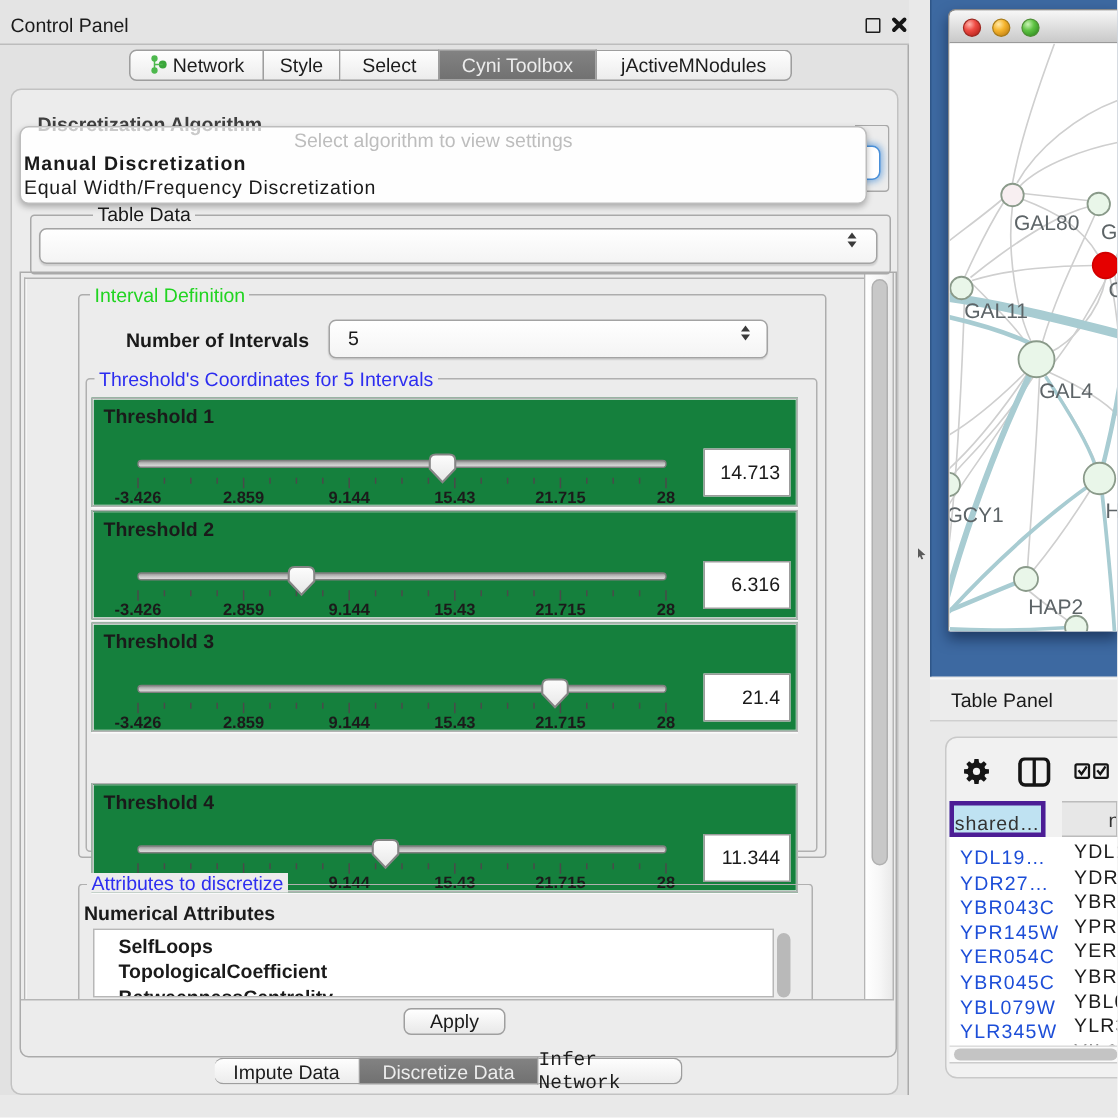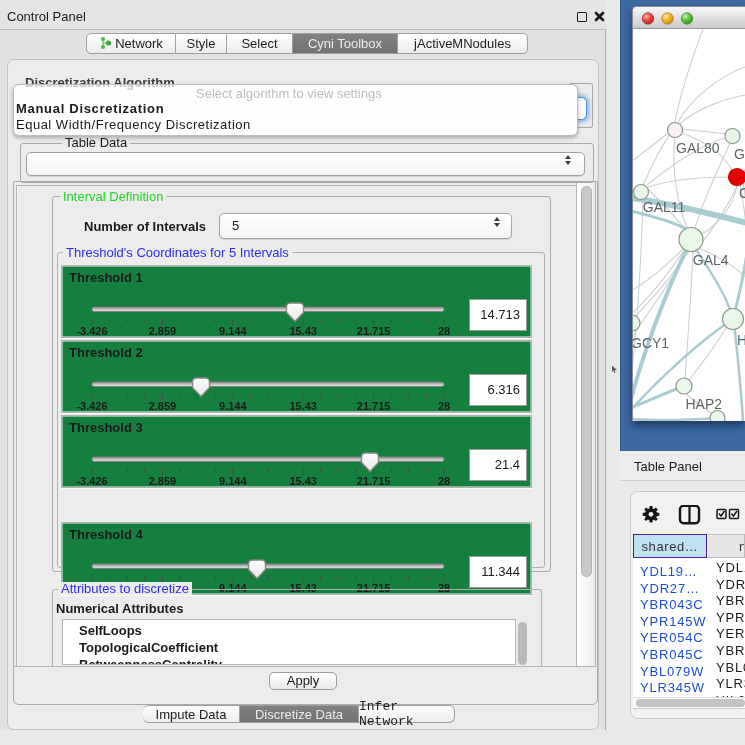--- a/index.html
+++ b/index.html
@@ -299,21 +299,21 @@
     <rect x="39" y="0.8" width="19" height="17.5" rx="3.5" fill="none" stroke="#151515" stroke-width="2.4"></rect>
     <path d="M48.5 1 V18" stroke="#151515" stroke-width="2.2"></path>
     <g stroke="#151515" stroke-width="1.5" fill="none">
       <rect x="76" y="4.5" width="9" height="9" rx="1"></rect>
       <path d="M78 8.5 L80 11 L83.5 6"></path>
       <rect x="88.5" y="4.5" width="9" height="9" rx="1"></rect>
       <path d="M90.5 8.5 L92.5 11 L96 6"></path>
     </g>
   </svg>
 
-  <div class="abs" style="left:633px;top:534px;width:74px;height:24px;background:#bfe2f2;border:1px solid #4c1d95;box-sizing:border-box;text-align:center;line-height:23px;color:#333;letter-spacing:0.6px;">shared…</div>
+  <div class="abs" style="left:633px;top:534px;width:64px;height:24px;background:#bfe2f2;border:3px solid #4c1d95;box-sizing:border-box;text-align:center;line-height:23px;color:#333;letter-spacing:0.6px;">shared…</div>
   <div class="abs" style="left:708px;top:534px;width:37px;height:24px;background:#e7e7e7;border:1px solid #bcbcbc;border-left:none;box-sizing:border-box;overflow:hidden;line-height:23px;color:#333;">
       <span style="position:absolute;left:31px;">name</span>
     </div>
 
   <div class="abs" style="left:633px;top:558px;width:112px;height:139px;background:#ffffff;overflow:hidden;">
     <div style="position:absolute;left:7px;top:6px;line-height:16.6px;color:#1d4ed8;letter-spacing:0.8px;">YDL19…<br>YDR27…<br>YBR043C<br>YPR145W<br>YER054C<br>YBR045C<br>YBL079W<br>YLR345W<br>YIL053C</div>
     <div style="position:absolute;left:83px;top:2px;line-height:16.6px;color:#1c1c1c;letter-spacing:0.8px;">YDL1<br>YDR2<br>YBR0<br>YPR1<br>YER0<br>YBR0<br>YBL0<br>YLR3<br>YIL0</div>
   </div>
 
   <div class="abs" style="left:633px;top:697px;width:112px;height:11px;background:#fafafa;border-top:1px solid #dddddd;box-sizing:border-box;"></div>

